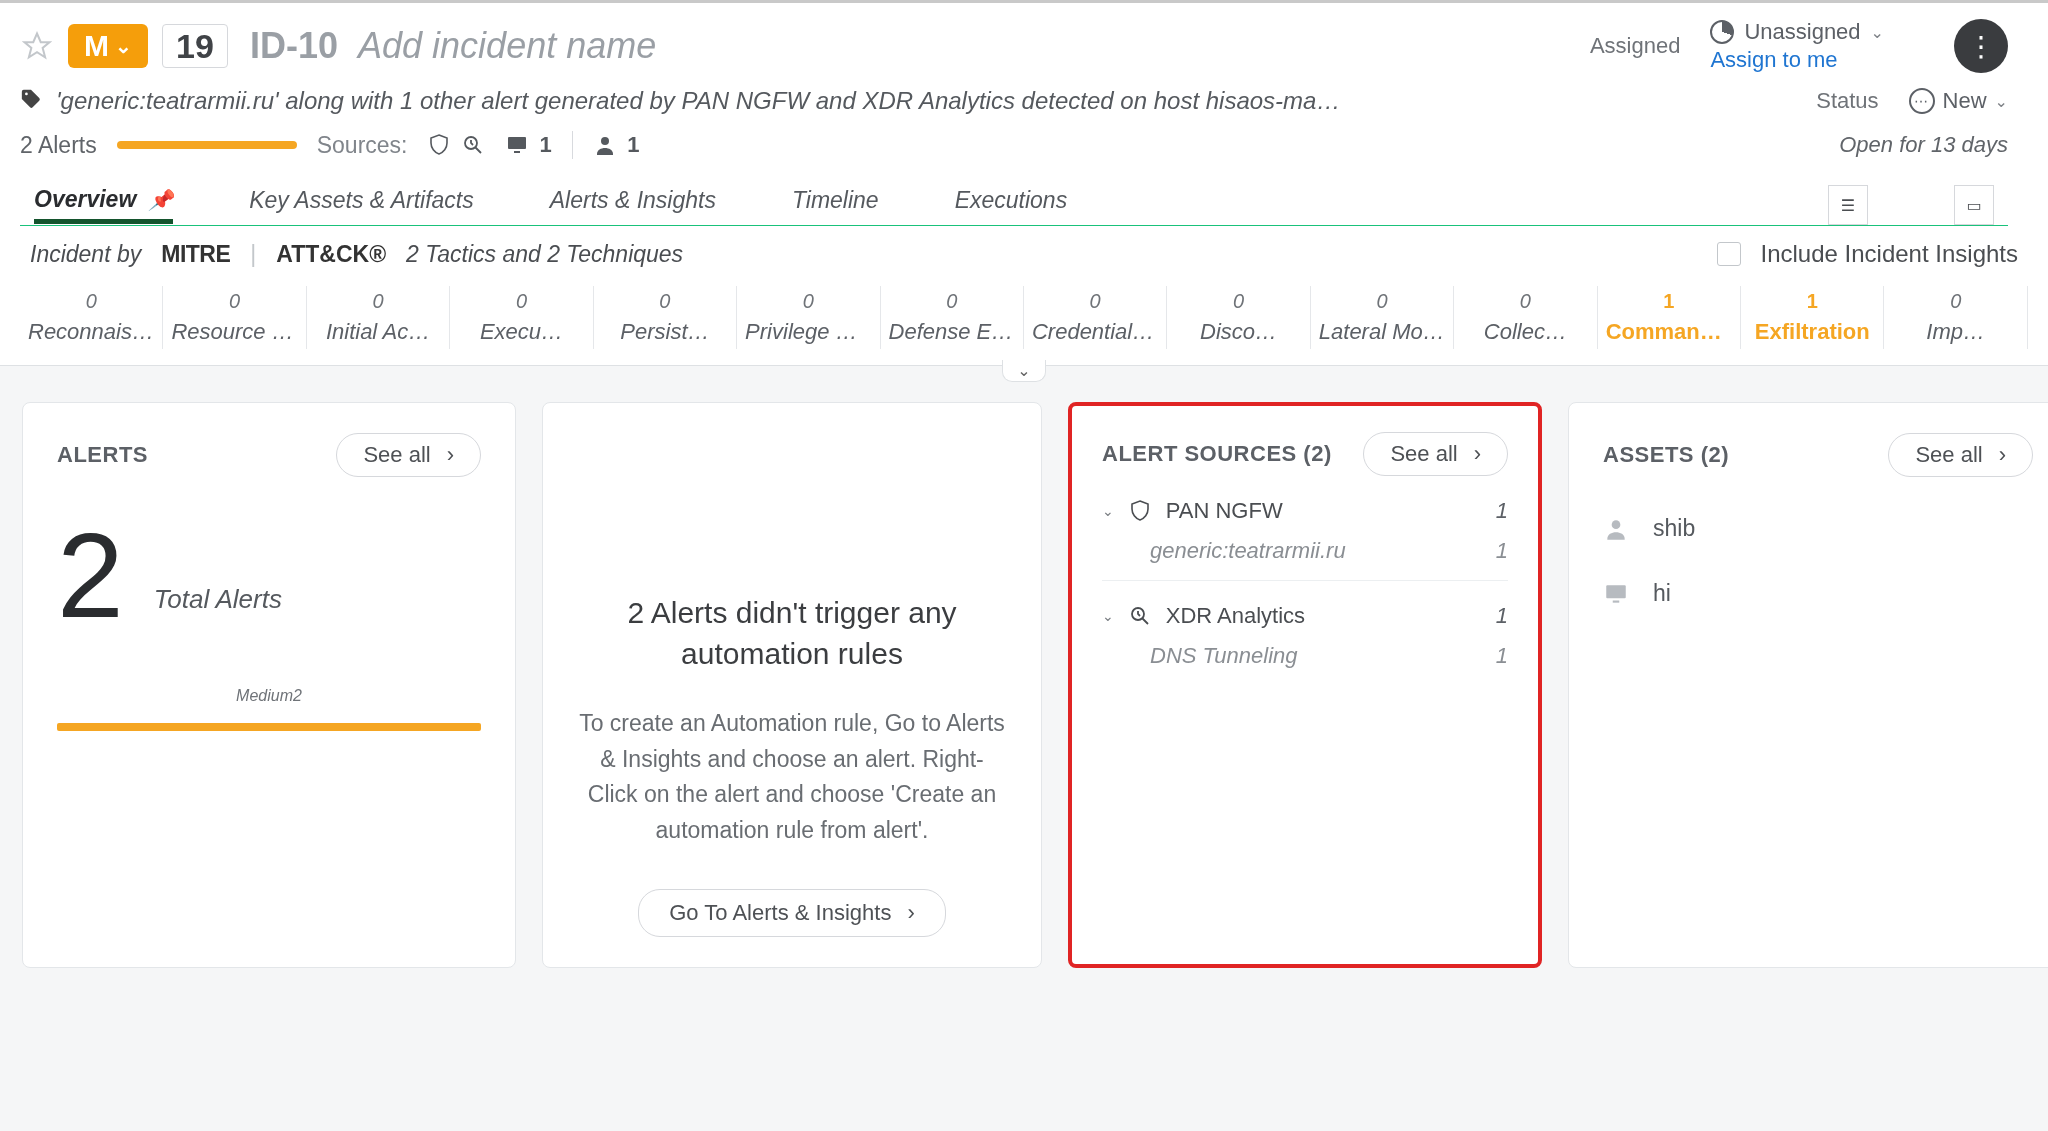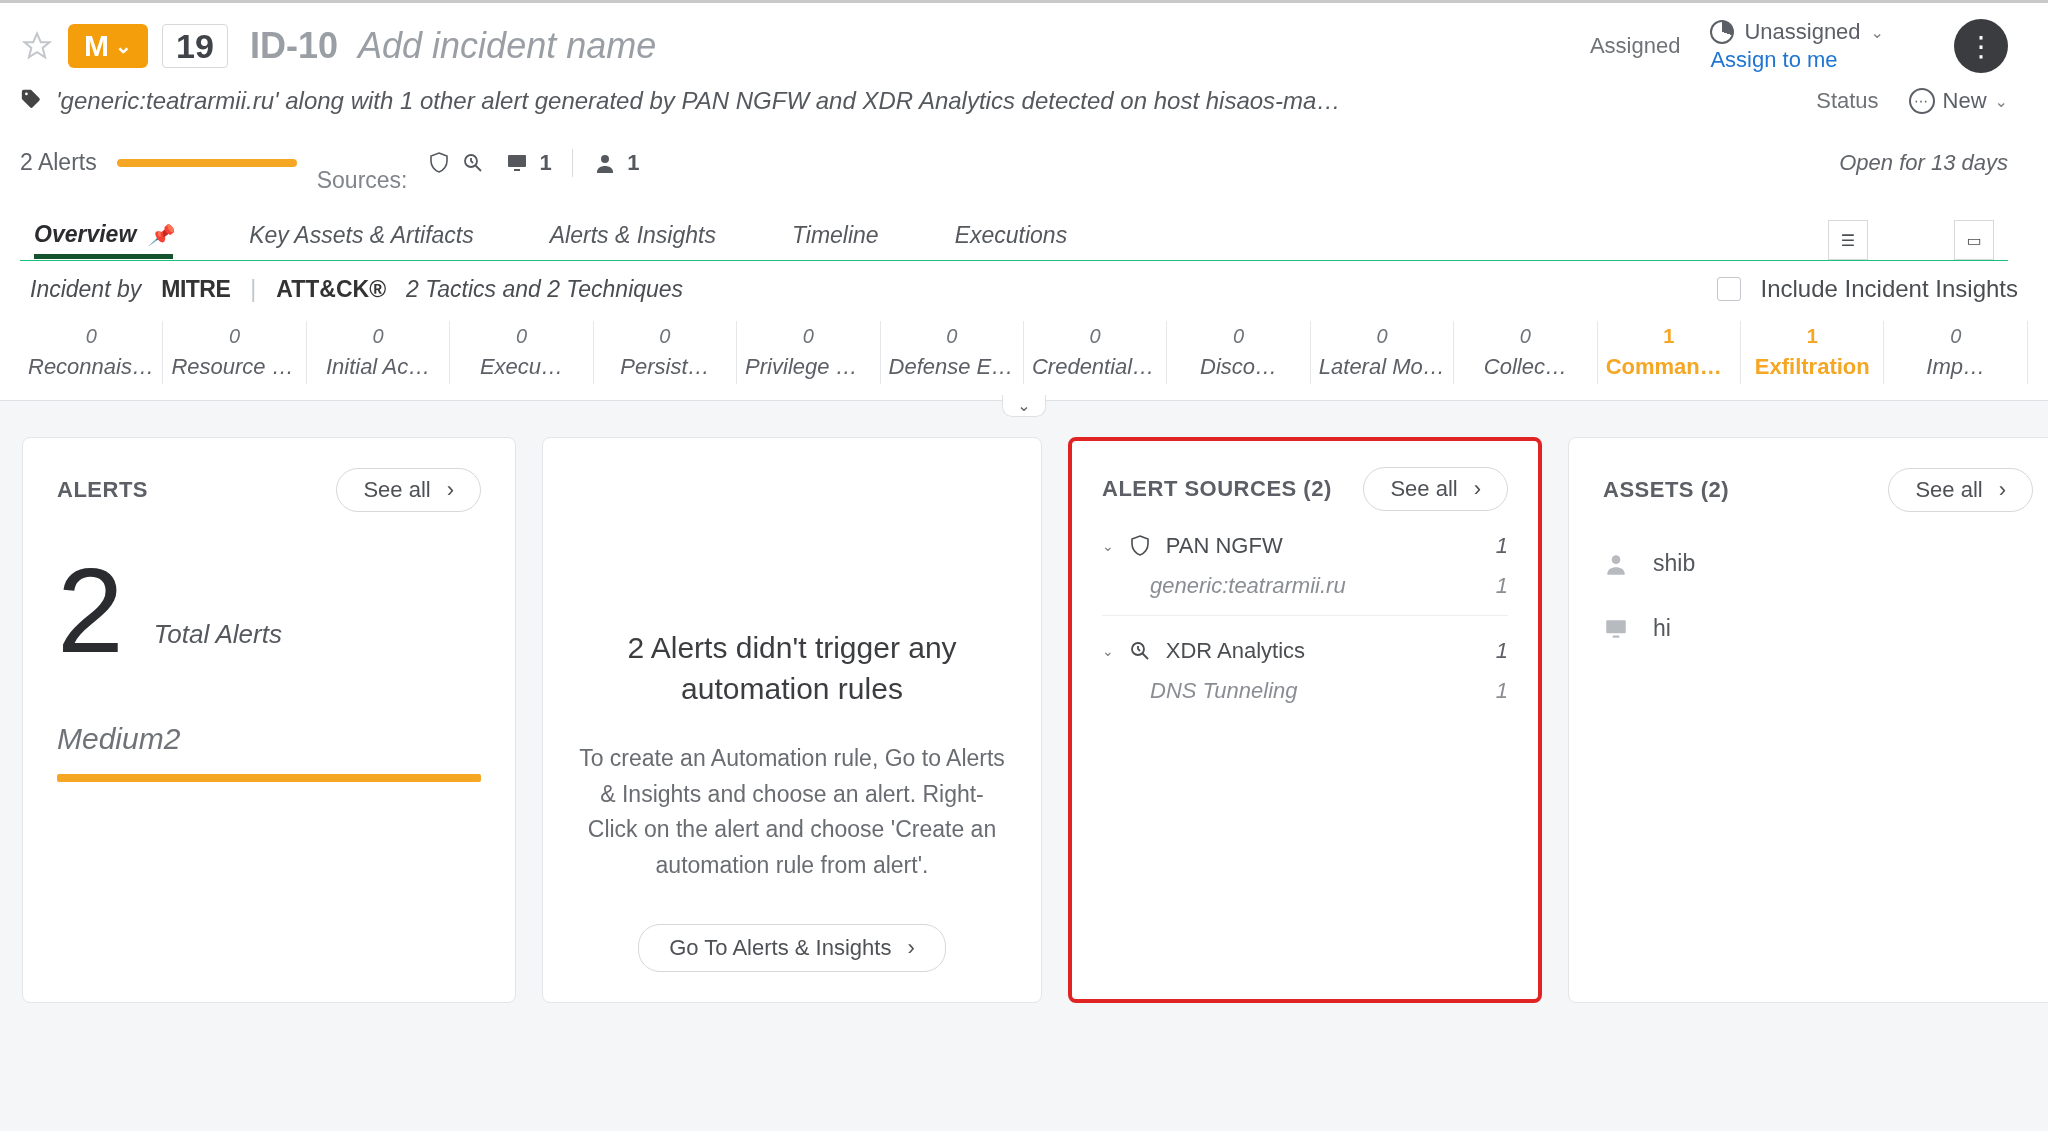--- a/index.html
+++ b/index.html
@@ -27,21 +27,21 @@
   .vdots { margin-left:40px; width:54px; height:54px; border-radius:50%; background:#3a3c3f; color:#fff; display:flex; align-items:center; justify-content:center; font-size:28px; cursor:pointer; }
   .hdr-row2 { display:flex; align-items:center; gap:14px; margin-top:14px; }
   .tag-ic { width:22px; color:#444; }
   .subline { font-size:24px; font-style:italic; color:#55595e; }
   .status-col { margin-left:auto; display:flex; align-items:center; gap:30px; }
   .status-pill { display:flex; align-items:center; gap:8px; color:#5c6066; font-size:22px; }
   .dots-circle { width:26px; height:26px; border:2px solid #5c6066; border-radius:50%; display:flex; align-items:center; justify-content:center; font-size:14px; letter-spacing:1px; }
   .hdr-row3 { display:flex; align-items:center; gap:20px; margin-top:16px; }
   .alert-ct { font-size:23px; color:#606469; }
   .bar { flex:0 0 180px; height:8px; background:#f5a623; border-radius:4px; }
-  .sources { font-size:23px; color:#80858b;margin-top:36px; }
+  .sources { font-size:23px; color:#80858b; }
   .src-grp { display:flex; align-items:center; gap:10px; color:#55595e; }
   .src-grp svg { width:24px; height:24px; }
   .src-ct { font-size:22px; font-weight:600; }
   .divider { width:1.5px; height:28px; background:#d8dade; }
   .status-open { font-style:italic; font-size:22px; color:#606469; margin-left:auto; }
 
   
   .tabs { display:flex; align-items:center; gap:76px; padding:26px 14px 0 14px; border-bottom:1.5px solid #19c27b; background:#fff; }
   .tab { font-size:23px; font-style:italic; color:#55595e; padding-bottom:10px; cursor:pointer; display:flex; align-items:center; gap:12px; }
   .tab.active { font-weight:700; color:#2a2c2f; border-bottom:5px solid #14532d; padding-bottom:6px; }
@@ -73,21 +73,21 @@
   .c-srcs   { flex:0 0 474px; border:4px solid #e02424; padding:26px 30px; }
   .c-assets { flex:0 0 500px; }
 
   .card-hd { display:flex; align-items:center; justify-content:space-between; }
   .card-title { font-size:22px; font-weight:700; color:#5c6066; letter-spacing:0.5px; }
   .see-all { border:1.4px solid #d6d8dc; border-radius:22px; padding:8px 26px; font-size:22px; color:#4e5155; display:flex; align-items:center; gap:16px; cursor:pointer; background:#fff; }
 
   .big-num { display:flex; align-items:flex-end; gap:30px; margin-top:50px; }
   .big-num .n2 { font-size:120px; font-weight:500; line-height:0.8; color:#2a2c2f; }
   .big-num .lbl2 { font-size:26px; font-style:italic; color:#55595e; margin-bottom:8px; }
-  .med-row { display:flex; justify-content:flex-start; margin-top:64px; font-size:30px; font-style:italic; color:#6f7378; }
+  .med-row { display:flex; justify-content:center; margin-top:64px; font-size:16px; font-style:italic; color:#6f7378; }
   .med-bar { height:8px; background:#f5a623; margin-top:18px; border-radius:2px; }
 
   .auto-title { font-size:22px; font-weight:700; color:#5c6066; }
   .auto-msg { text-align:center; font-size:30px; color:#3b3d40; margin-top:160px; line-height:1.35; }
   .auto-help { text-align:center; font-size:23px; color:#696d72; margin-top:32px; line-height:1.55; }
   .auto-btn { margin:40px auto 0; border:1.4px solid #d6d8dc; border-radius:22px; padding:10px 30px; font-size:22px; color:#4e5155; display:flex; align-items:center; gap:16px; cursor:pointer; background:#fff; width:fit-content; }
 
   .src-item { display:flex; align-items:center; gap:14px; margin-top:22px; font-size:22px; color:#4a4d51; }
   .src-item .exp { font-size:14px; color:#7a7e83; }
   .src-item .cnt { margin-left:auto; font-style:italic; color:#5c6066; }

